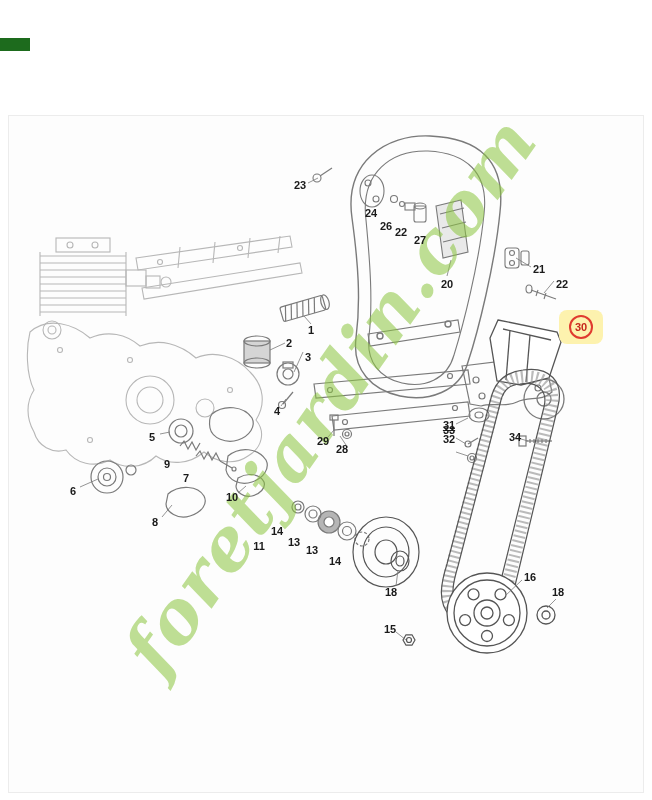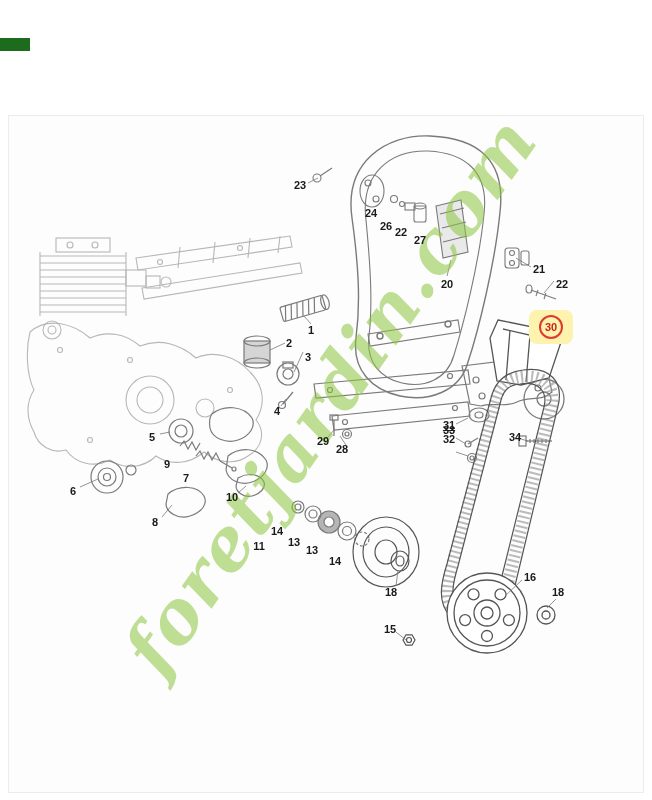--- a/index.html
+++ b/index.html
@@ -308,20 +308,20 @@
     <span class="part-label" style="left: 447px; top: 284px;">20</span>
     <span class="part-label" style="left: 539px; top: 269px;">21</span>
     <span class="part-label" style="left: 562px; top: 284px;">22</span>
     <span class="part-label" style="left: 300px; top: 185px;">23</span>
     <span class="part-label" style="left: 371px; top: 213px;">24</span>
     <span class="part-label" style="left: 401px; top: 232px;">22</span>
     <span class="part-label" style="left: 386px; top: 226px;">26</span>
     <span class="part-label" style="left: 420px; top: 240px;">27</span>
     <span class="part-label" style="left: 342px; top: 449px;">28</span>
     <span class="part-label" style="left: 323px; top: 441px;">29</span>
-    <div class="hl-badge" style="left: 551px; top: 327px;">
+    <div class="hl-badge" style="left: 581px; top: 327px;">
       <span class="hl-ring">30</span>
     </div>
     <span class="part-label" style="left: 449px; top: 425px; text-decoration: underline;">31</span>
     <span class="part-label" style="left: 449px; top: 439px;">32</span>
     <span class="part-label" style="left: 449px; top: 430px;">33</span>
     <span class="part-label" style="left: 515px; top: 437px;">34</span>
   </div>
 
 </body></html>

